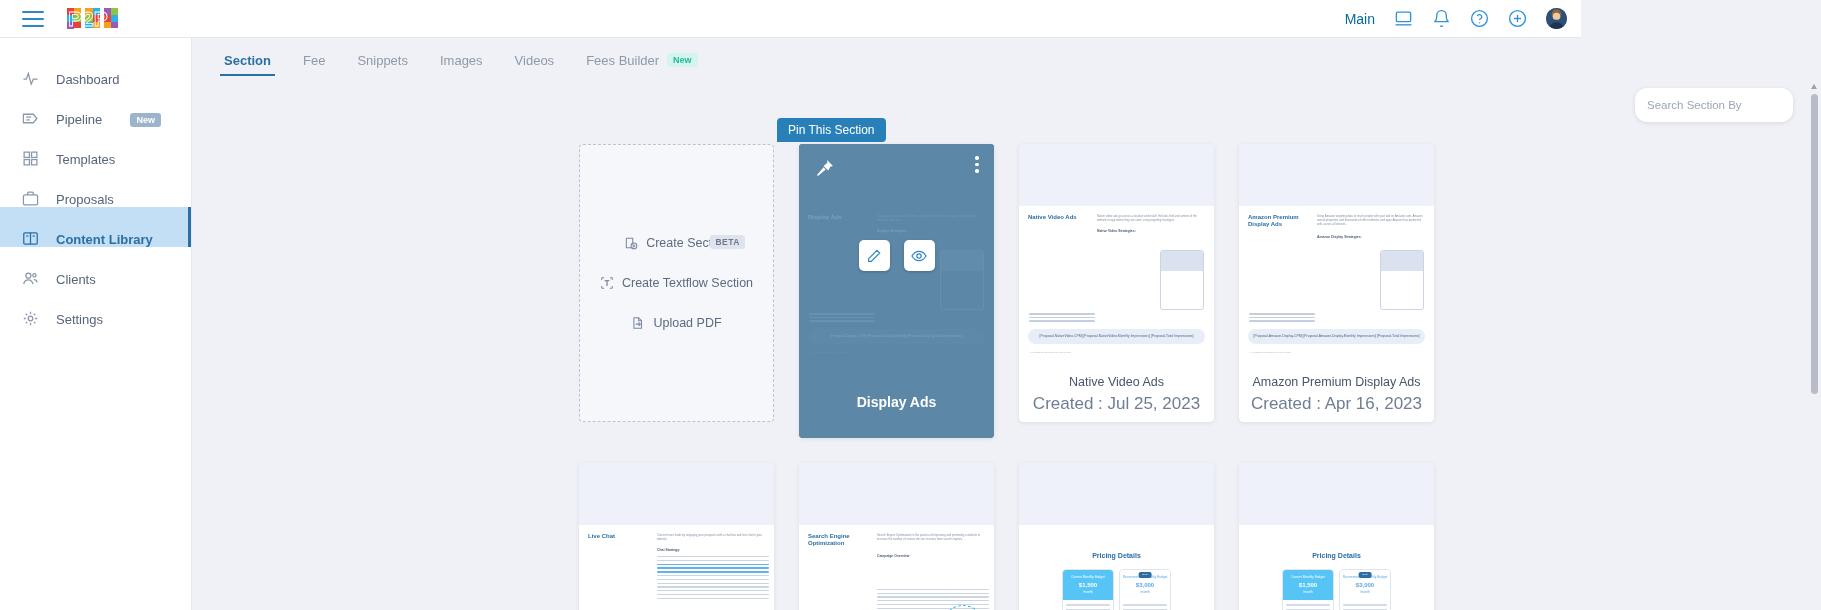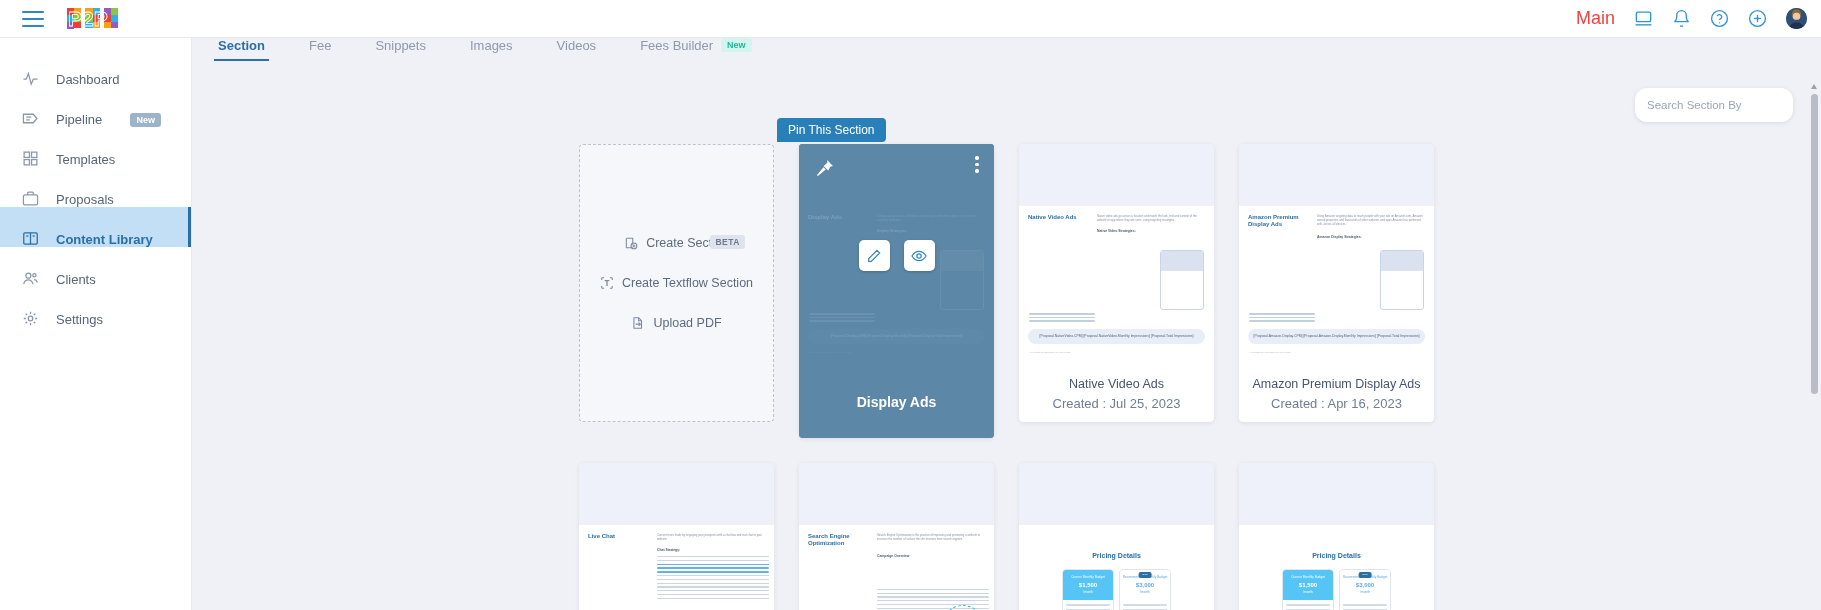--- a/index.html
+++ b/index.html
@@ -7,31 +7,31 @@
     width: 1821px; height: 610px;
     overflow: hidden;
     font-family: "Liberation Sans", sans-serif;
     background: #f0f1f6;
     color: #46566b;
   }
   .app { width: 1821px; height: 610px; position: relative; }
 
   
   .topbar {
-    position: absolute; top: 0; left: 0; width: 1821px; height: 38px;
+    position: absolute; top: 0; left: 0; width: 1581px; height: 38px;
     background: #ffffff; border-bottom: 1px solid #e6e8ef;
     display: flex; align-items: center; z-index: 40;
   }
   .hamburger { width: 22px; height: 16px; margin-left: 22px; display: flex;
     flex-direction: column; justify-content: space-between; cursor: pointer; }
   .hamburger i { display: block; height: 2px; background: #2f86c5; border-radius: 1px; }
   .logo { margin-left: 22px; display: flex; align-items: center; height: 30px; }
   .logo svg { display: block; }
   .topbar-right { margin-left: auto; display: flex; align-items: center; gap: 19px; margin-right: 14px; }
-  .main-label { font-size: 18px; color: #ef4444; }
+  .main-label { font-size: 14px; color: #0369a1; }
   .tb-icon { width: 19px; height: 19px; color: #2f93d8; display:flex; align-items:center; justify-content:center; cursor: pointer; }
   .tb-icon svg { width: 100%; height: 100%; display:block; }
   .avatar { width: 21px; height: 21px; border-radius: 50%; overflow:hidden;
     background: #3b6ea8; display:block; cursor: pointer; position: relative; }
   .avatar svg { width: 100%; height: 100%; display:block; }
 
   
   .sidebar {
     position: absolute; top: 38px; left: 0; width: 192px; height: 572px;
     background: #ffffff; border-right: 1px solid #e6e8ef; padding-top: 9px; z-index: 30;
@@ -51,21 +51,21 @@
     margin-left: auto; margin-right: 30px; background: #9cb3c9; color: #fff;
     font-size: 9px; font-weight: 700; padding: 2px 6px; border-radius: 3px;
   }
 
   
   .content {
     position: absolute; top: 38px; left: 192px; right: 0; bottom: 0;
     background: #f0f1f6; overflow: hidden;
   }
   .tabbar {
-    height: 38px; display: flex; align-items: flex-start; padding-left: 12px; gap: 16px;
+    height: 38px; display: flex; align-items: flex-end; padding-left: 18px; gap: 4px;
   }
   .tab {
     font-size: 13px; color: #8e99a9; padding: 0 14px 8px 14px; cursor: pointer;
     position: relative; display: flex; align-items: center; gap: 8px;
   }
   .tab.active { color: #2b6fa5; font-weight: 600; }
   .tab.active::after {
     content: ""; position: absolute; left: 10px; right: 10px; bottom: 0;
     height: 2.5px; background: #2b6fa5;
   }
@@ -112,21 +112,21 @@
   
   .sec-card {
     background: #f9a8d4; border-radius: 4px; box-shadow: 0 1px 4px rgba(40,60,90,.10);
     overflow: hidden; cursor: pointer;
   }
   .sec-thumb { height: 222px; background: #ffffff; position: relative; overflow: hidden; }
   .sec-thumb-top { height: 62px; background: #eef1f9; }
   .sec-foot { height: 56px; display: flex; flex-direction: column; align-items: center;
     justify-content: center; gap: 4px; background: #fff; }
   .sec-title { font-size: 12.5px; color: #46566b; text-align:center; line-height: 1.2; }
-  .sec-date { font-size: 13px; color: #6f7e92; }
+  .sec-date { font-size: 17px; color: #6f7e92; }
 
   
   .sec-card.hovered { background: #5c87a6; }
   .sec-card.hovered .sec-thumb { background: #5c87a6; }
   .sec-card.hovered .sec-thumb-top { background: #5c87a6; }
   .sec-card.hovered .sec-foot { background: #5c87a6; height: 72px; }
   .sec-card.hovered .sec-title { color: #ffffff; font-size: 14px; font-weight: 600; }
   .hover-overlay { position: absolute; inset: 0; background: rgba(92,135,166,.78); }
   .pin-btn { position: absolute; top: 14px; left: 16px; width: 20px; height: 20px;
      color: #fff; cursor: pointer; z-index: 6; }

